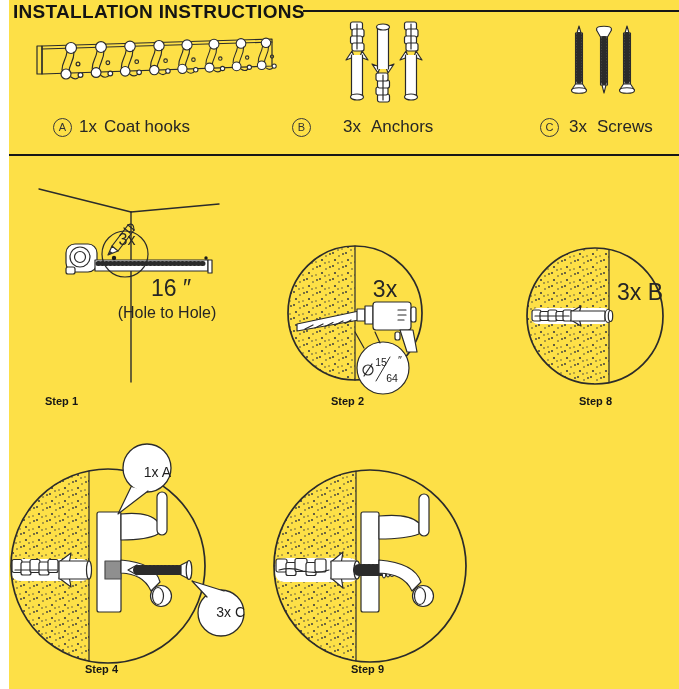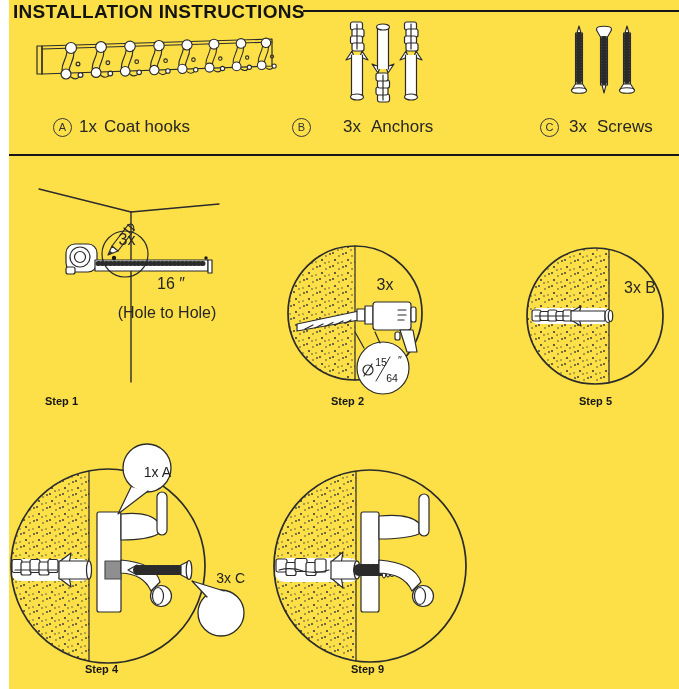--- a/index.html
+++ b/index.html
@@ -5,21 +5,21 @@
   html,body{margin:0;padding:0;background:#fff;}
   .page{position:relative;width:679px;height:689px;background:#fde047;overflow:hidden;
         font-family:"Liberation Sans",sans-serif;color:#222;margin-left:9px;}
   .abs{position:absolute;}
   .title{font-size:19px;font-weight:bold;letter-spacing:.3px;color:#141414;white-space:nowrap;}
   .rule{background:#161616;height:2px;}
   .plabel{display:flex;align-items:center;gap:7px;font-size:17px;color:#262626;white-space:nowrap;}
   .pcirc{width:19px;height:19px;border:1.4px solid #3a3a3a;border-radius:50%;
          display:flex;align-items:center;justify-content:center;font-size:11px;color:#333;box-sizing:border-box;}
   .ann{font-size:16px;color:#262626;text-align:center;white-space:nowrap;}
-  .ann17{font-size:16px;}
+  .ann17{font-size:23px;}
   .bub{font-size:14px;color:#1e1e1e;text-align:right;white-space:nowrap;}
   .steplbl{font-size:11px;font-weight:bold;color:#161616;white-space:nowrap;}
   svg{display:block;overflow:visible;}
   svg text{font-family:"Liberation Sans",sans-serif;fill:#222;stroke:none;}
 </style>
 </head>
 <body>
 
 <div class="page">
 
@@ -304,21 +304,21 @@
     </g>
     <circle cx="99" cy="126" r="96" stroke-width="1.7"></circle>
   </svg>
 
   <div class="abs ann" style="left:102px;top:231px;width:32px;">3x</div>
   <div class="abs ann ann17" style="left:138px;top:275px;width:48px;">16 ″</div>
   <div class="abs ann" style="left:104px;top:304px;width:108px;">(Hole to Hole)</div>
   <div class="abs ann ann17" style="left:358px;top:276px;width:36px;">3x</div>
   <div class="abs ann ann17" style="left:607px;top:279px;width:48px;">3x B</div>
   <div class="abs bub" style="left:114px;top:464px;width:48px;">1x A</div>
-  <div class="abs bub" style="left:188px;top:570px;width:48px;">3x C</div>
+  <div class="abs bub" style="left:188px;top:604px;width:48px;">3x C</div>
 
   <div class="abs steplbl" style="left:36px;top:395px;">Step 1</div>
   <div class="abs steplbl" style="left:322px;top:395px;">Step 2</div>
-  <div class="abs steplbl" style="left:570px;top:395px;">Step 5</div>
+  <div class="abs steplbl" style="left:570px;top:395px;">Step 8</div>
   <div class="abs steplbl" style="left:76px;top:663px;">Step 4</div>
   <div class="abs steplbl" style="left:342px;top:663px;">Step 9</div>
 
 </div>
 
 </body></html>

